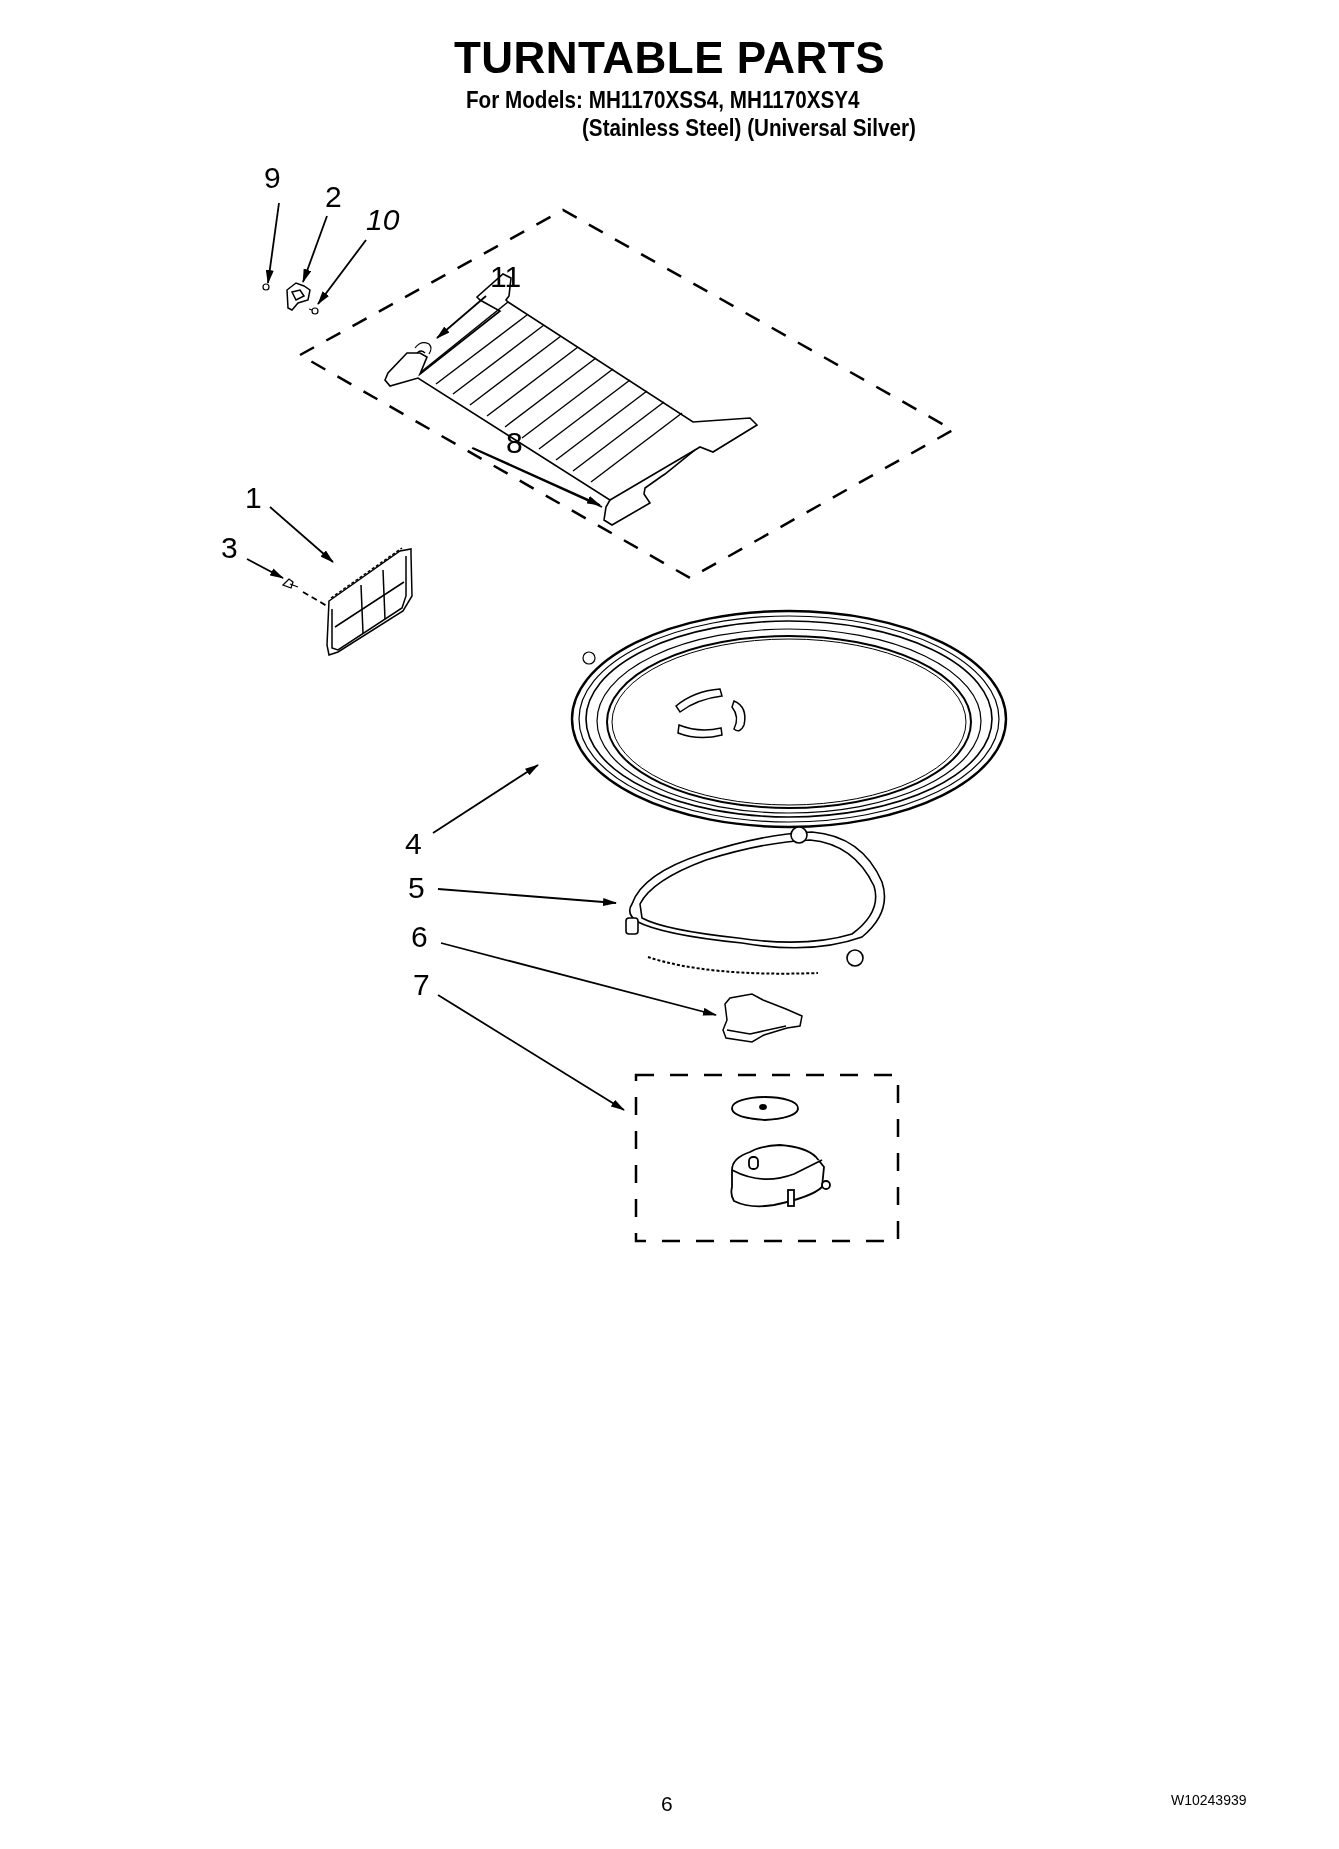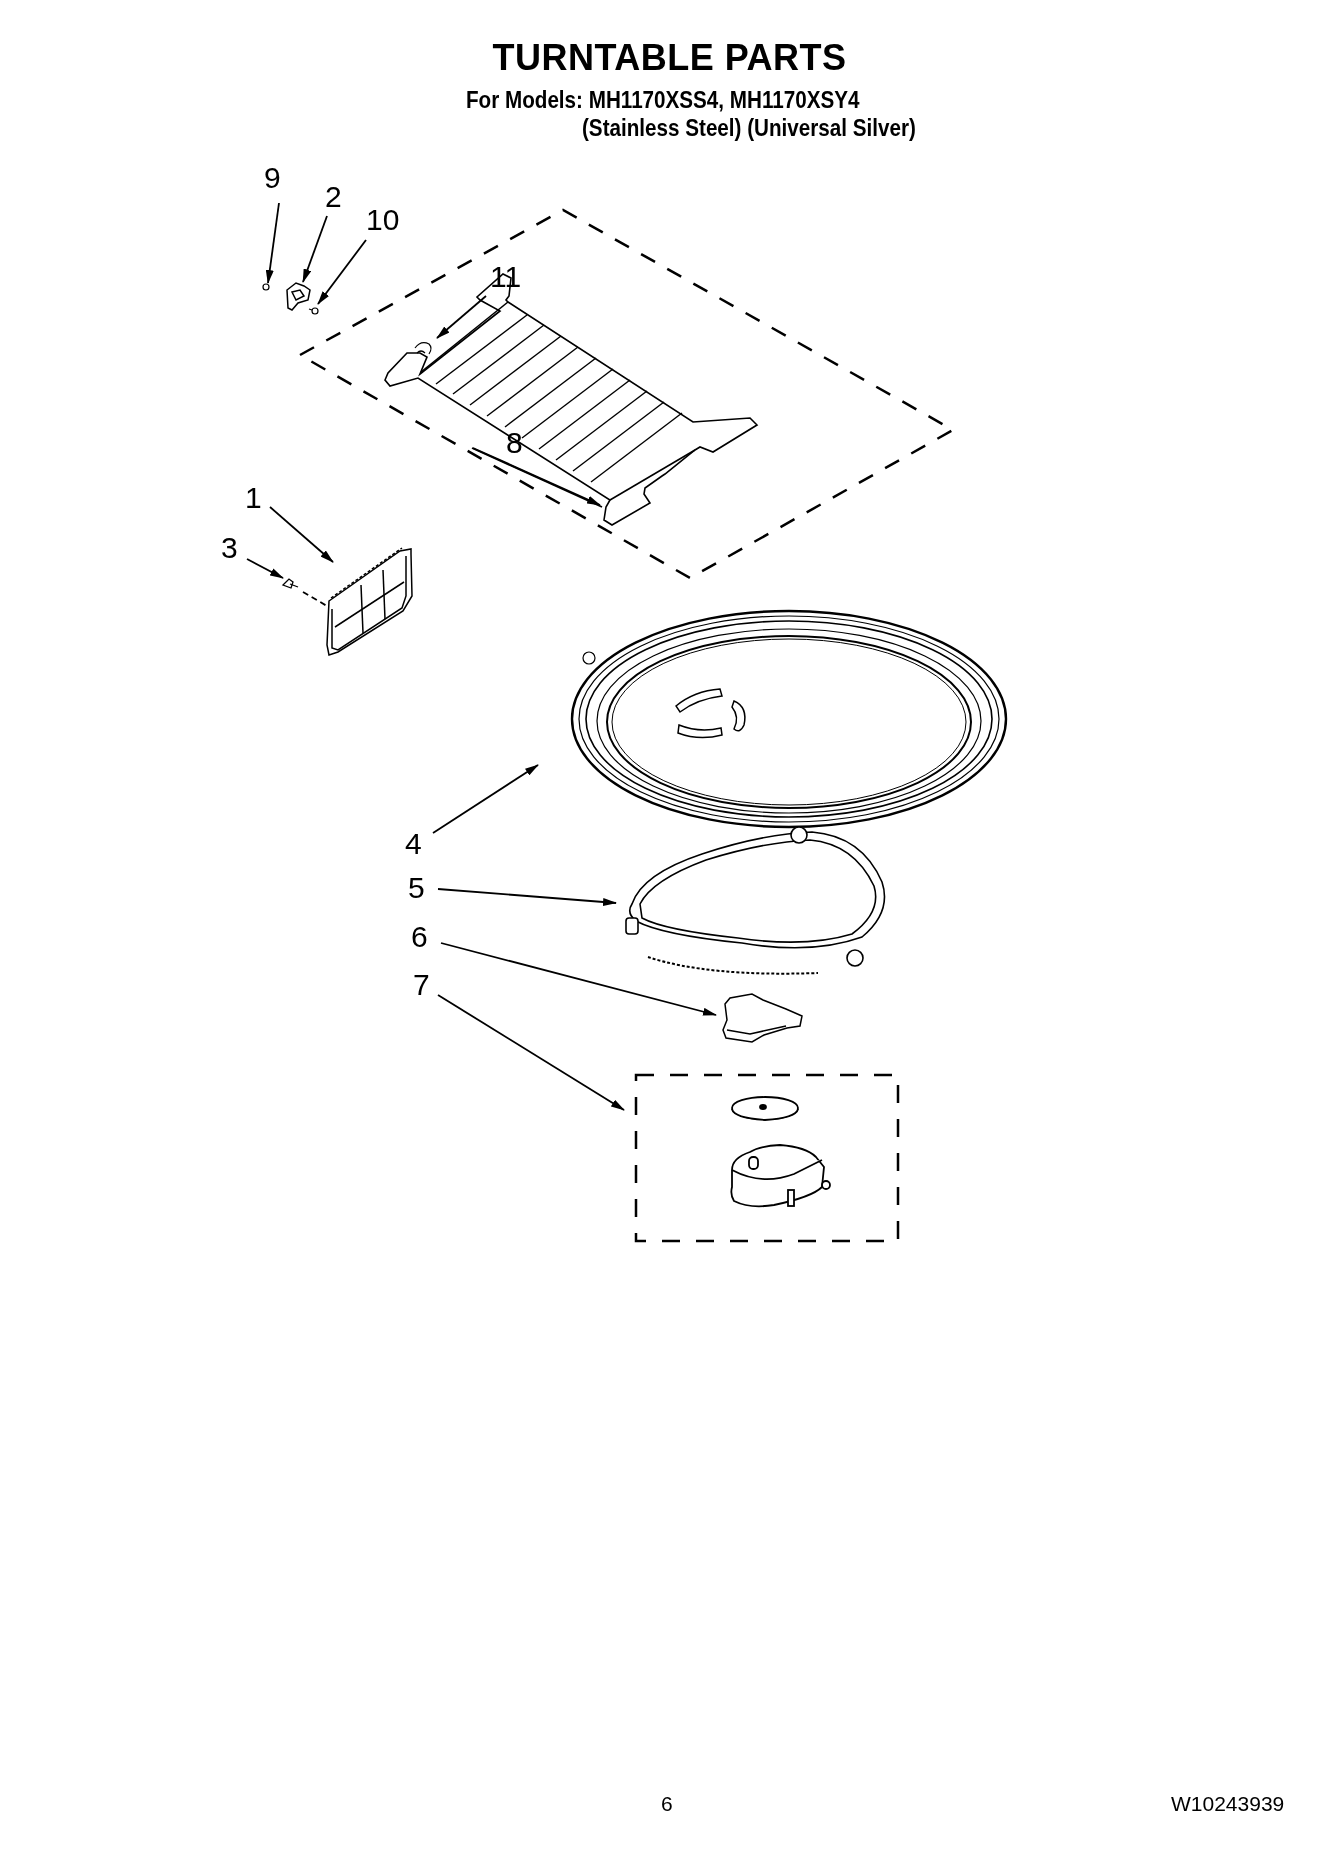--- a/index.html
+++ b/index.html
@@ -1,26 +1,26 @@
 <!DOCTYPE html>
 <html><head>
 <meta charset="utf-8">
 <style>
   html, body { margin:0; padding:0; background:#ffffff; }
   body { width:1339px; height:1849px; position:relative; overflow:hidden;
          font-family:"Liberation Sans", "DejaVu Sans", sans-serif; color:#000; }
   .title { position:absolute; left:0; width:1339px; top:34px; text-align:center;
-           font-weight:bold; font-size:36px; letter-spacing:0.5px; line-height:48px; }
+           font-weight:bold; font-size:44px; letter-spacing:0.5px; line-height:48px; }
   .subtitle { position:absolute; left:466px; top:86px; font-weight:bold; font-size:24px;
               line-height:28px; transform:scaleX(0.86); transform-origin:left top; white-space:nowrap; }
   .subtitle2 { position:absolute; left:582px; top:114px; font-weight:bold; font-size:24px;
                line-height:28px; transform:scaleX(0.86); transform-origin:left top; white-space:nowrap; }
   .callout { position:absolute; font-size:30px; line-height:32px; }
   .footer-page { position:absolute; left:661px; top:1792px; font-size:21px; }
-  .footer-doc { position:absolute; left:1171px; top:1792px; font-size:21px; }
+  .footer-doc { position:absolute; left:1171px; top:1792px; font-size:14px; }
   svg.diagram { position:absolute; left:0; top:0; }
 </style>
 </head>
 <body>
 
 <div class="title">TURNTABLE PARTS</div>
 <div class="subtitle">For Models: MH1170XSS4, MH1170XSY4</div>
 <div class="subtitle2">(Stainless Steel) (Universal Silver)</div>
 
 <svg class="diagram" width="1339" height="1849" viewBox="0 0 1339 1849">
@@ -140,21 +140,21 @@
     <path d="M732,1170 q0,-12 18,-18 q10,-6 30,-7 q26,2 36,12 l8,10 l-2,20 q-10,10 -48,18 q-24,4 -40,-4 q-4,-6 -2,-14 z"></path>
     <path d="M732,1170 q30,16 62,4 l28,-14"></path>
     <rect x="749" y="1157" width="9" height="12" rx="4"></rect>
     <rect x="788" y="1190" width="6" height="16"></rect>
     <circle cx="826" cy="1185" r="4"></circle>
   </g>
 </svg>
 
 <div class="callout" style="left:264px; top:162px;">9</div>
 <div class="callout" style="left:325px; top:181px;">2</div>
-<div class="callout" style="left:366px; top:204px;">10</div>
+<div class="callout" style="left:366px; top:204px;font-style:italic;">10</div>
 <div class="callout" style="left:490px; top:261px;">11</div>
 <div class="callout" style="left:506px; top:427px;">8</div>
 <div class="callout" style="left:245px; top:482px;">1</div>
 <div class="callout" style="left:221px; top:532px;">3</div>
 <div class="callout" style="left:405px; top:828px;">4</div>
 <div class="callout" style="left:408px; top:872px;">5</div>
 <div class="callout" style="left:411px; top:921px;">6</div>
 <div class="callout" style="left:413px; top:969px;">7</div>
 
 <div class="footer-page">6</div>

